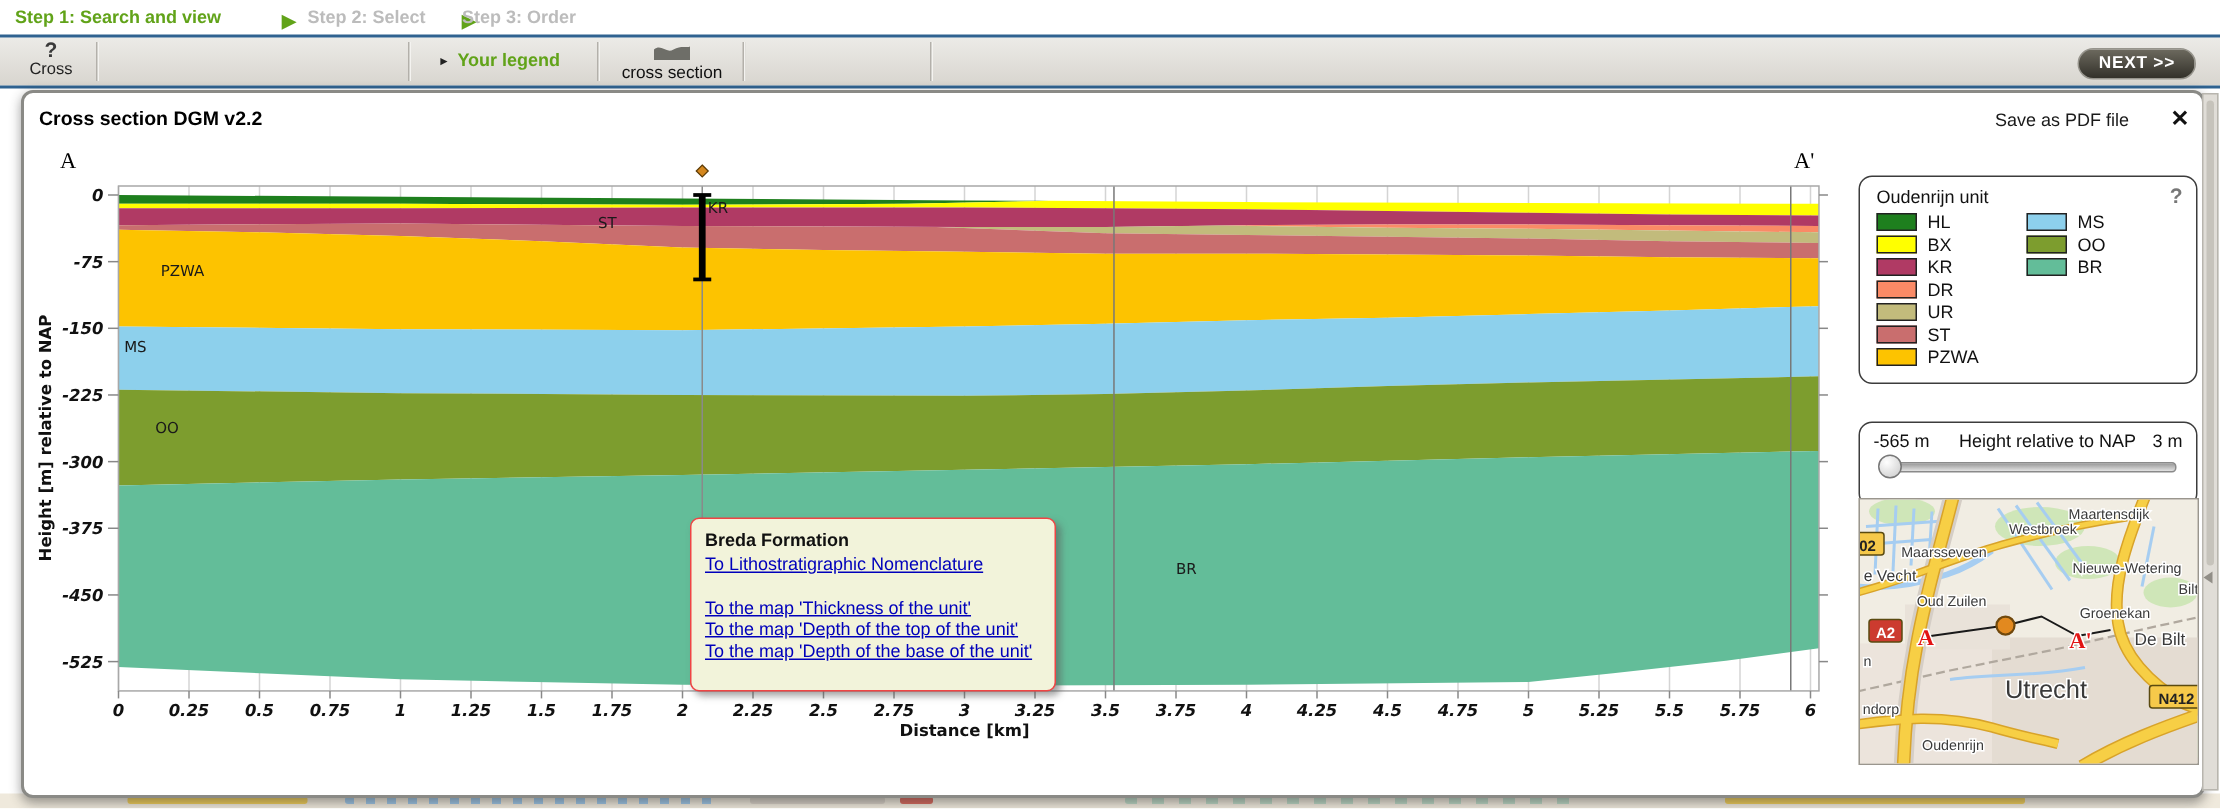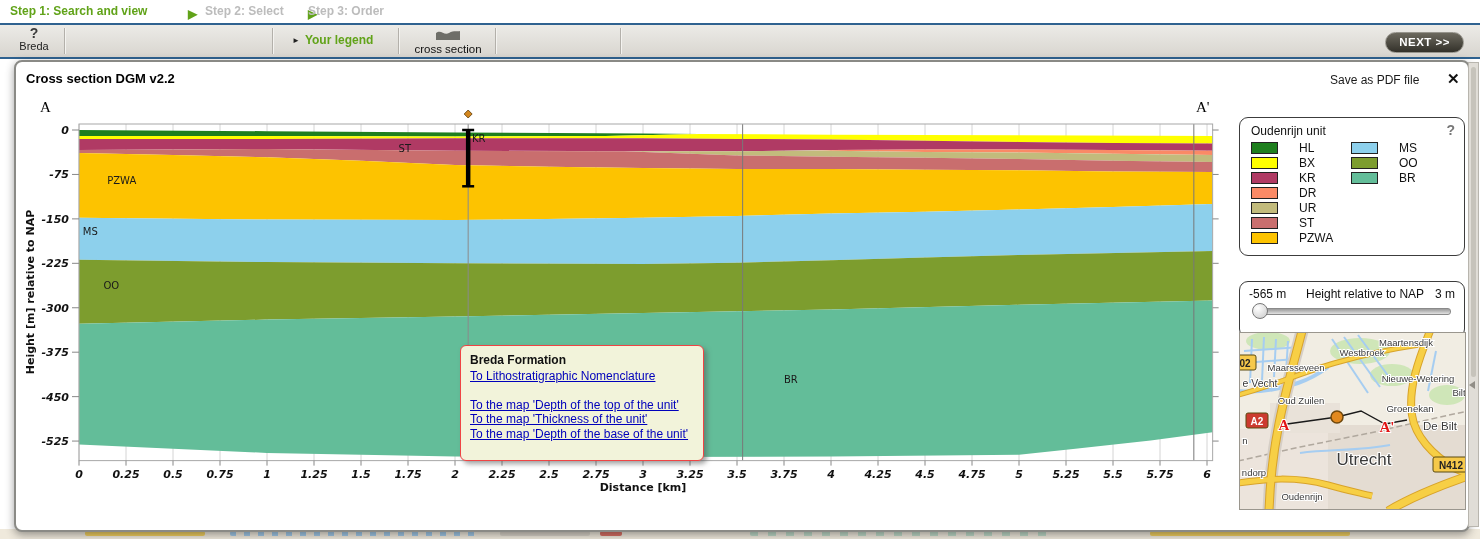--- a/index.html
+++ b/index.html
@@ -48,21 +48,21 @@
   .tooltip .tt-gap{height:14px;}
   
   .panel{position:absolute;background:#fff;border:1.5px solid #3c3c3c;border-radius:9px;box-sizing:border-box;}
   .legend-panel{left:1223px;top:55px;width:226px;height:139px;}
   .legend-title{position:absolute;left:11px;top:6px;font-size:12px;color:#111;}
   .legend-help{position:absolute;right:9px;top:4px;font-size:14px;font-weight:bold;color:#777;cursor:pointer;}
   .legend-col{position:absolute;top:22px;}
   .legend-col.c1{left:11px;} .legend-col.c2{left:111px;}
   .legend-item{display:flex;align-items:center;height:15px;}
   .legend-swatch{width:27px;height:12px;border:1px solid #222;box-sizing:border-box;}
-  .legend-code{font-size:12px;color:#111;margin-left:21px;}
+  .legend-code{font-size:12px;color:#111;margin-left:7px;}
   .slider-panel{left:1223px;top:219px;width:226px;height:57px;}
   .slider-min{position:absolute;left:9px;top:5px;font-size:12px;color:#111;}
   .slider-title{position:absolute;left:66px;top:5px;font-size:12px;color:#111;}
   .slider-max{position:absolute;right:9px;top:5px;font-size:12px;color:#111;}
   .slider-track{position:absolute;left:16px;right:13px;top:26px;height:5px;border-radius:3px;
                 background:linear-gradient(#9a9a9a,#e2e2e2);border:1px solid #8a8a8a;cursor:pointer;}
   .slider-thumb{position:absolute;left:12px;top:21px;width:14px;height:14px;border-radius:50%;
                 background:radial-gradient(circle at 35% 30%,#ffffff,#c9c9c9);border:1px solid #777;cursor:grab;}
   .map-panel{position:absolute;left:1223px;top:270px;width:225px;height:176px;border:1px solid #9a968e;
              overflow:hidden;background:#f1ede3;cursor:pointer;}
@@ -85,21 +85,21 @@
     <span style="left:10px" class="step-active">Step 1: Search and view</span>
     <span style="left:188px" class="step-arrow">▶</span>
     <span style="left:205px" class="step-inactive">Step 2: Select</span>
     <span style="left:308px" class="step-arrow">▶</span>
     <span style="left:308px" class="step-inactive">Step 3: Order</span>
   </div>
 
   <div class="toolbar">
     <div class="tb-help">
       <div class="q">?</div>
-      <div class="lbl">Breda</div>
+      <div class="lbl">Cross</div>
     </div>
     <div class="tb-sep" style="left:64px"></div>
     <div class="tb-sep" style="left:272px"></div>
     <div class="tb-legendbtn">
       <span class="tri">►</span><span>Your legend</span>
     </div>
     <div class="tb-sep" style="left:398px"></div>
     <div class="tb-item" style="left:404px;width:88px">
       <div class="ic">
         <svg width="28" height="14" viewBox="0 0 28 14">
@@ -265,22 +265,22 @@
           <text x="87.44" y="198.79000000000002" class="unit-label">OO</text>
           <text x="768" y="292.9975" class="unit-label">BR</text>
         </svg>
     </div>
 
     <div class="tooltip">
       <div class="tt-title">Breda Formation</div>
       <div id="tt-links">
           <a>To Lithostratigraphic Nomenclature</a>
           <div class="tt-gap"></div>
+          <a>To the map 'Thickness of the unit'</a>
           <a>To the map 'Depth of the top of the unit'</a>
-          <a>To the map 'Thickness of the unit'</a>
           <a>To the map 'Depth of the base of the unit'</a>
         </div>
     </div>
 
     <div class="panel legend-panel">
       <div class="legend-title">Oudenrijn unit</div>
       <div class="legend-help">?</div>
       <div class="legend-col c1" id="legend-col1">
           <div class="legend-item">
             <div class="legend-swatch" style="background: rgb(30, 127, 30);"></div>

